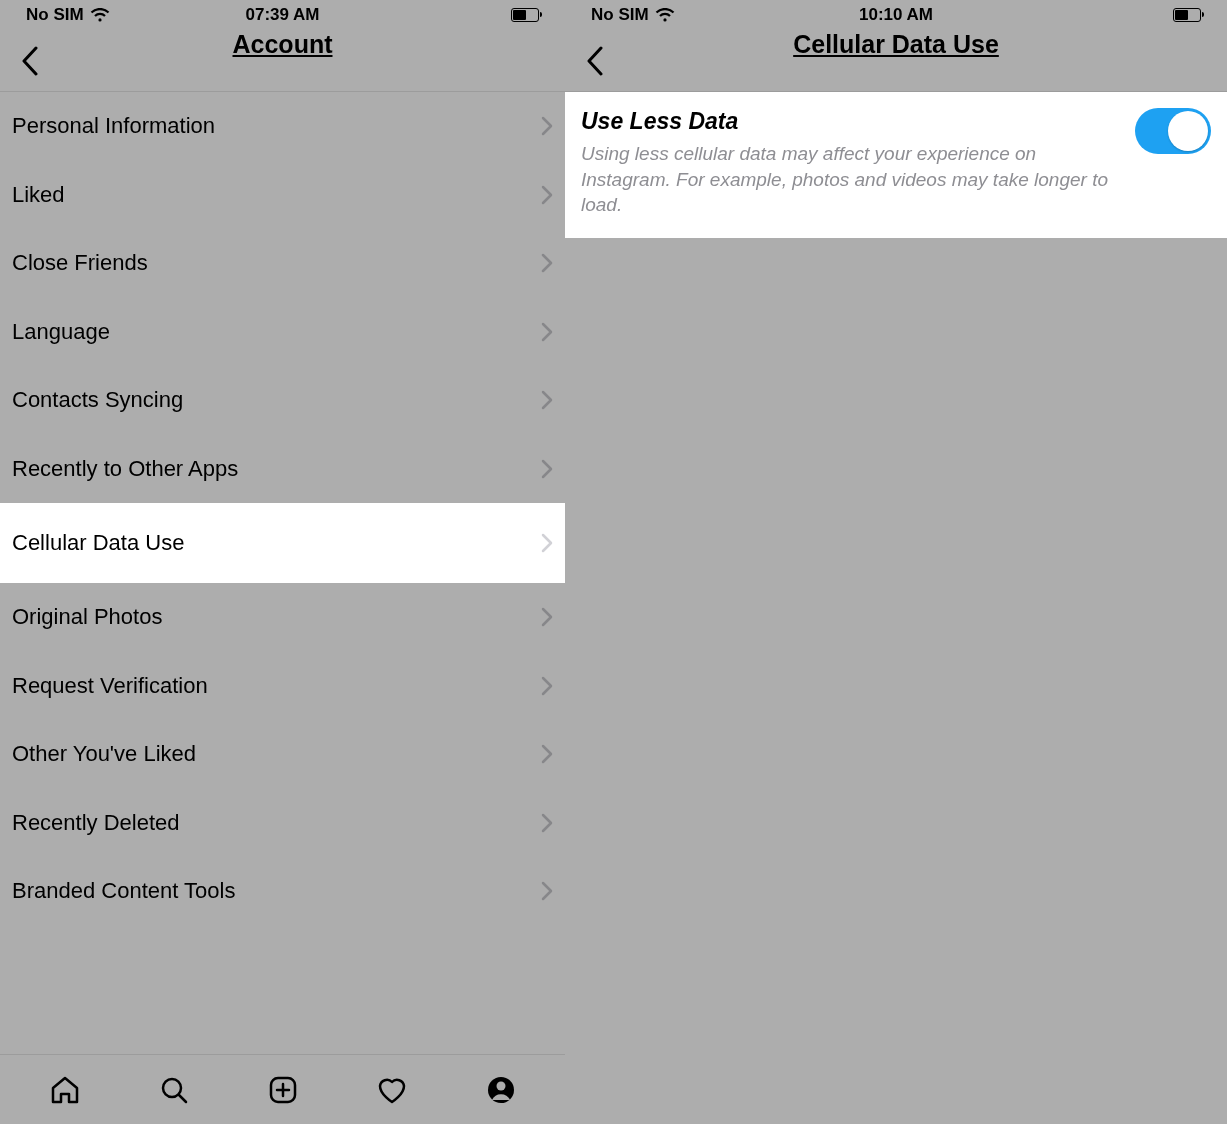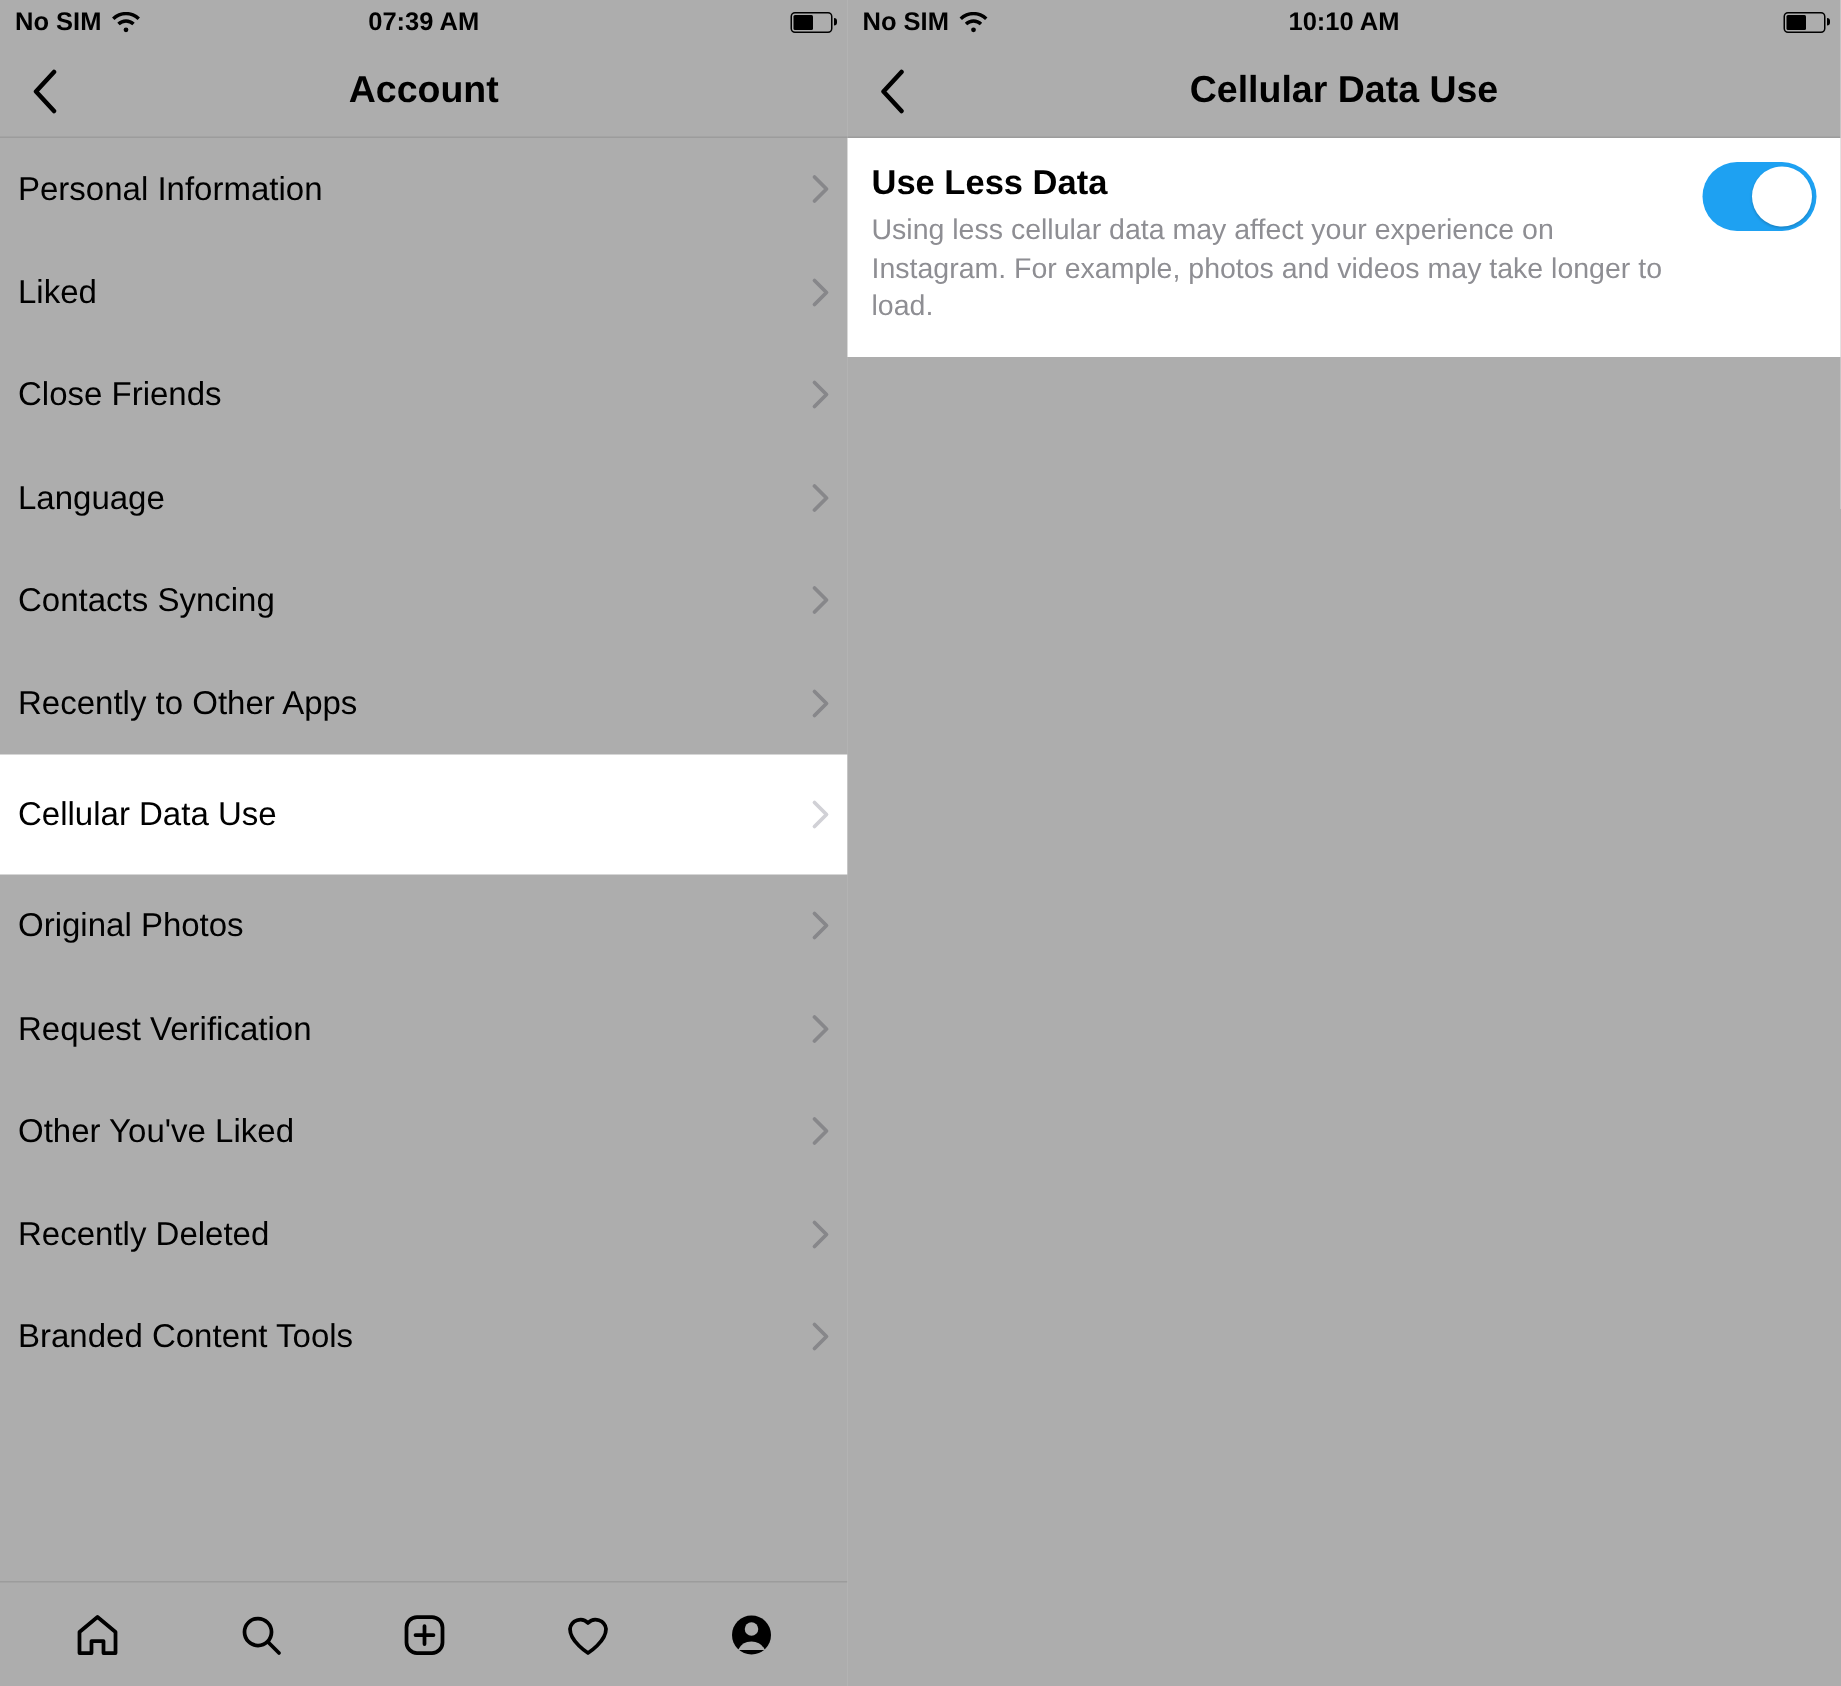--- a/index.html
+++ b/index.html
@@ -26,45 +26,45 @@
       background: rgba(0,0,0,0.32);
       pointer-events: none;
       z-index: 50;
     }
     
     .status-bar {
       height: 30px;
       display: flex;
       align-items: center;
       justify-content: space-between;
-      padding: 0 10px;
+      padding: 0 26px;
       font-size: 17px;
       font-weight: 600;
       color: #000;
     }
     .status-left { display: flex; align-items: center; gap: 6px; }
     .status-time { position: absolute; left: 0; right: 0; text-align: center; font-weight: 700; }
     .battery {
       width: 28px; height: 14px;
       border: 1.5px solid #000; border-radius: 3px;
       position: relative;
     }
     .battery::after {
       content: ""; position: absolute; right: -4px; top: 3px;
       width: 2.5px; height: 5px; background: #000; border-radius: 0 2px 2px 0;
     }
     .battery-fill { position: absolute; left: 1px; top: 1px; bottom: 1px; width: 50%; background: #000; border-radius: 1px; }
     
     .nav-header {
       height: 62px;
       display: flex;
-      align-items: center;
       justify-content: center;
       position: relative;
       border-bottom: 1px solid #e6e6e6;
+      text-decoration: underline;
     }
     .nav-back {
       position: absolute; left: 8px; top: 0; bottom: 0;
       width: 44px; display: flex; align-items: center; justify-content: center;
       cursor: pointer;
     }
     .nav-title { font-size: 25px; font-weight: 700; color: #000; }
     
     .list { flex: 1; overflow: hidden; }
     .list-item {
@@ -97,21 +97,21 @@
     
     .setting-card {
       position: relative;
       z-index: 60;
       background: #fff;
       padding: 16px 16px 20px 16px;
       display: flex;
       align-items: flex-start;
       gap: 16px;
     }
-    .setting-text { flex: 1; }
+    .setting-text { flex: 1; font-style: italic; }
     .setting-title { font-size: 23px; font-weight: 600; color: #000; margin-bottom: 6px; }
     .setting-desc { font-size: 19px; color: #8e8e93; line-height: 1.35; }
     
     .toggle {
       width: 76px; height: 46px; border-radius: 46px;
       background: #34aadc;
       background: #1ea1f2;
       position: relative; flex-shrink: 0;
       cursor: pointer;
     }

